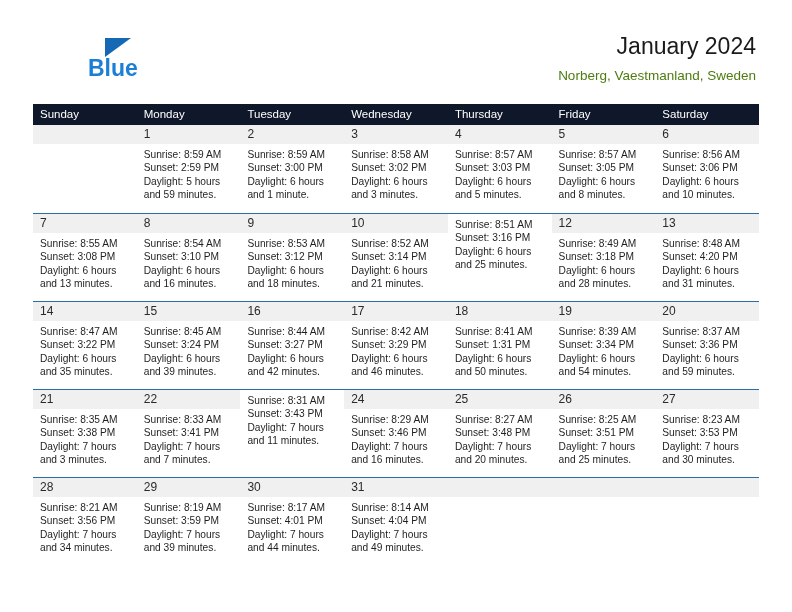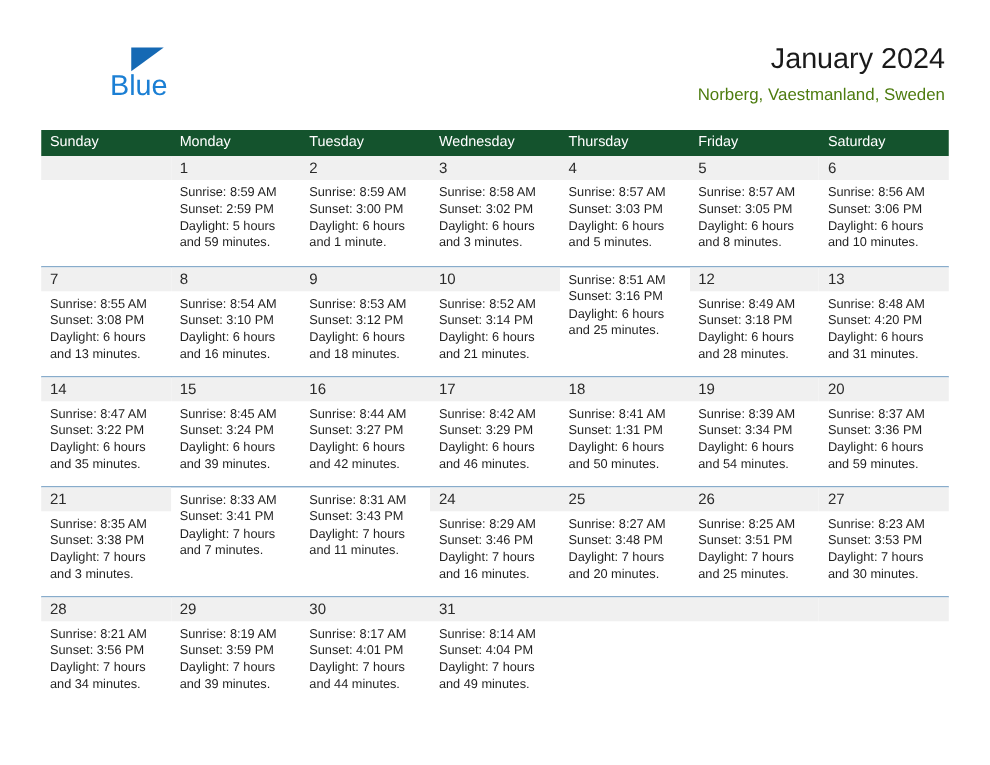--- a/index.html
+++ b/index.html
@@ -57,20 +57,21 @@
     border-bottom: 19px solid transparent;
   }
   .brand-blue {
     position: absolute;
     left: 54px;
     top: 23px;
     font-size: 23px;
     color: #1b7fd4;
     line-height: 24px;
     font-family: "Liberation Sans", sans-serif;
+    font-weight: bold;
   }
 
   .title-block {
     position: absolute;
     right: 36px;
     top: 30px;
     text-align: right;
   }
   .cal-title {
     font-size: 23px;
@@ -88,21 +89,21 @@
 
   
   .calendar {
     position: absolute;
     left: 33px;
     top: 104px;
     width: 726px;
   }
   .weekday-row {
     display: flex;
-    background: #14532d;
+    background: #0f172a;
     height: 21px;
   }
   .weekday-cell {
     flex: 1 1 0;
     color: #ffffff;
     font-size: 11.5px;
     line-height: 21px;
     padding-left: 7px;
     box-sizing: border-box;
     white-space: nowrap;
@@ -372,20 +373,21 @@
       <div class="day-cell">
         <div class="day-number-band">21</div>
         <div class="day-info">
           <div>Sunrise: 8:35 AM</div>
           <div>Sunset: 3:38 PM</div>
           <div>Daylight: 7 hours</div>
           <div>and 3 minutes.</div>
         </div>
       </div>
       <div class="day-cell">
+        <div class="day-number-band">22</div>
         <div class="day-info">
           <div>Sunrise: 8:33 AM</div>
           <div>Sunset: 3:41 PM</div>
           <div>Daylight: 7 hours</div>
           <div>and 7 minutes.</div>
         </div>
       </div>
       <div class="day-cell">
         <div class="day-info">
           <div>Sunrise: 8:31 AM</div>

